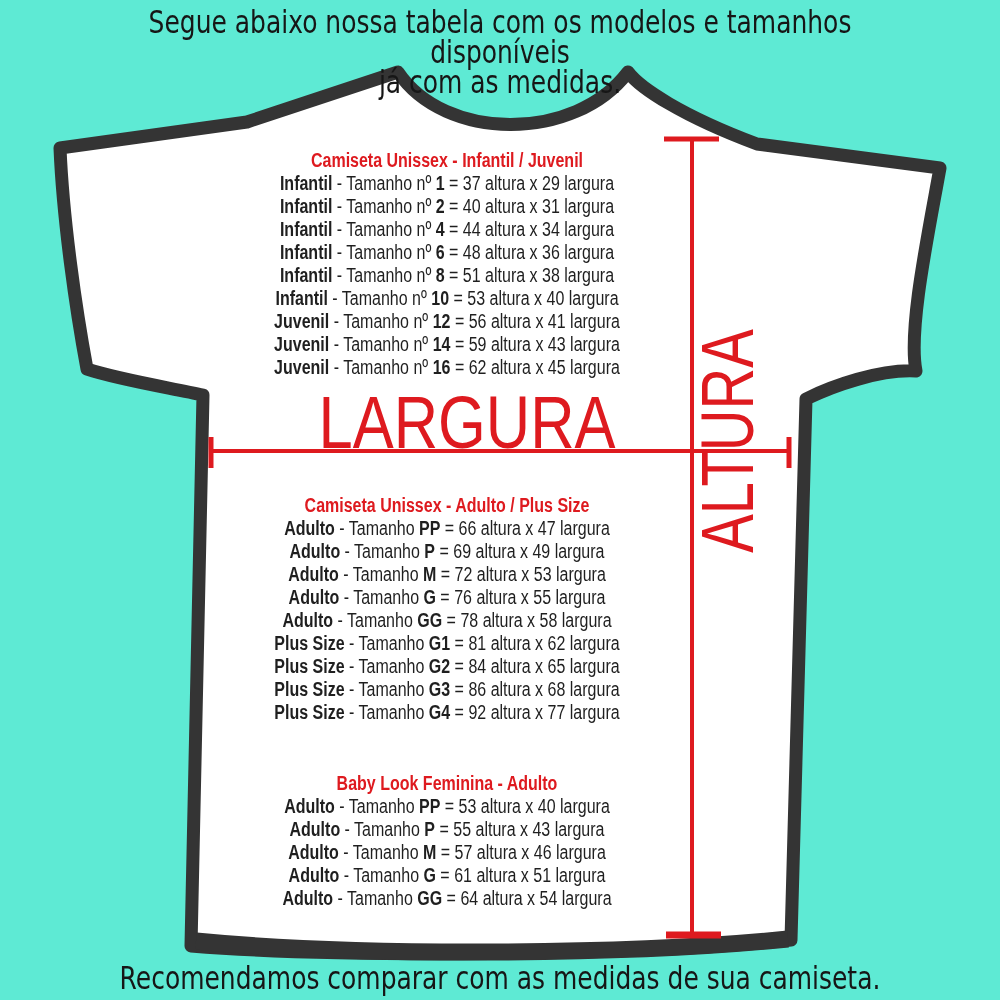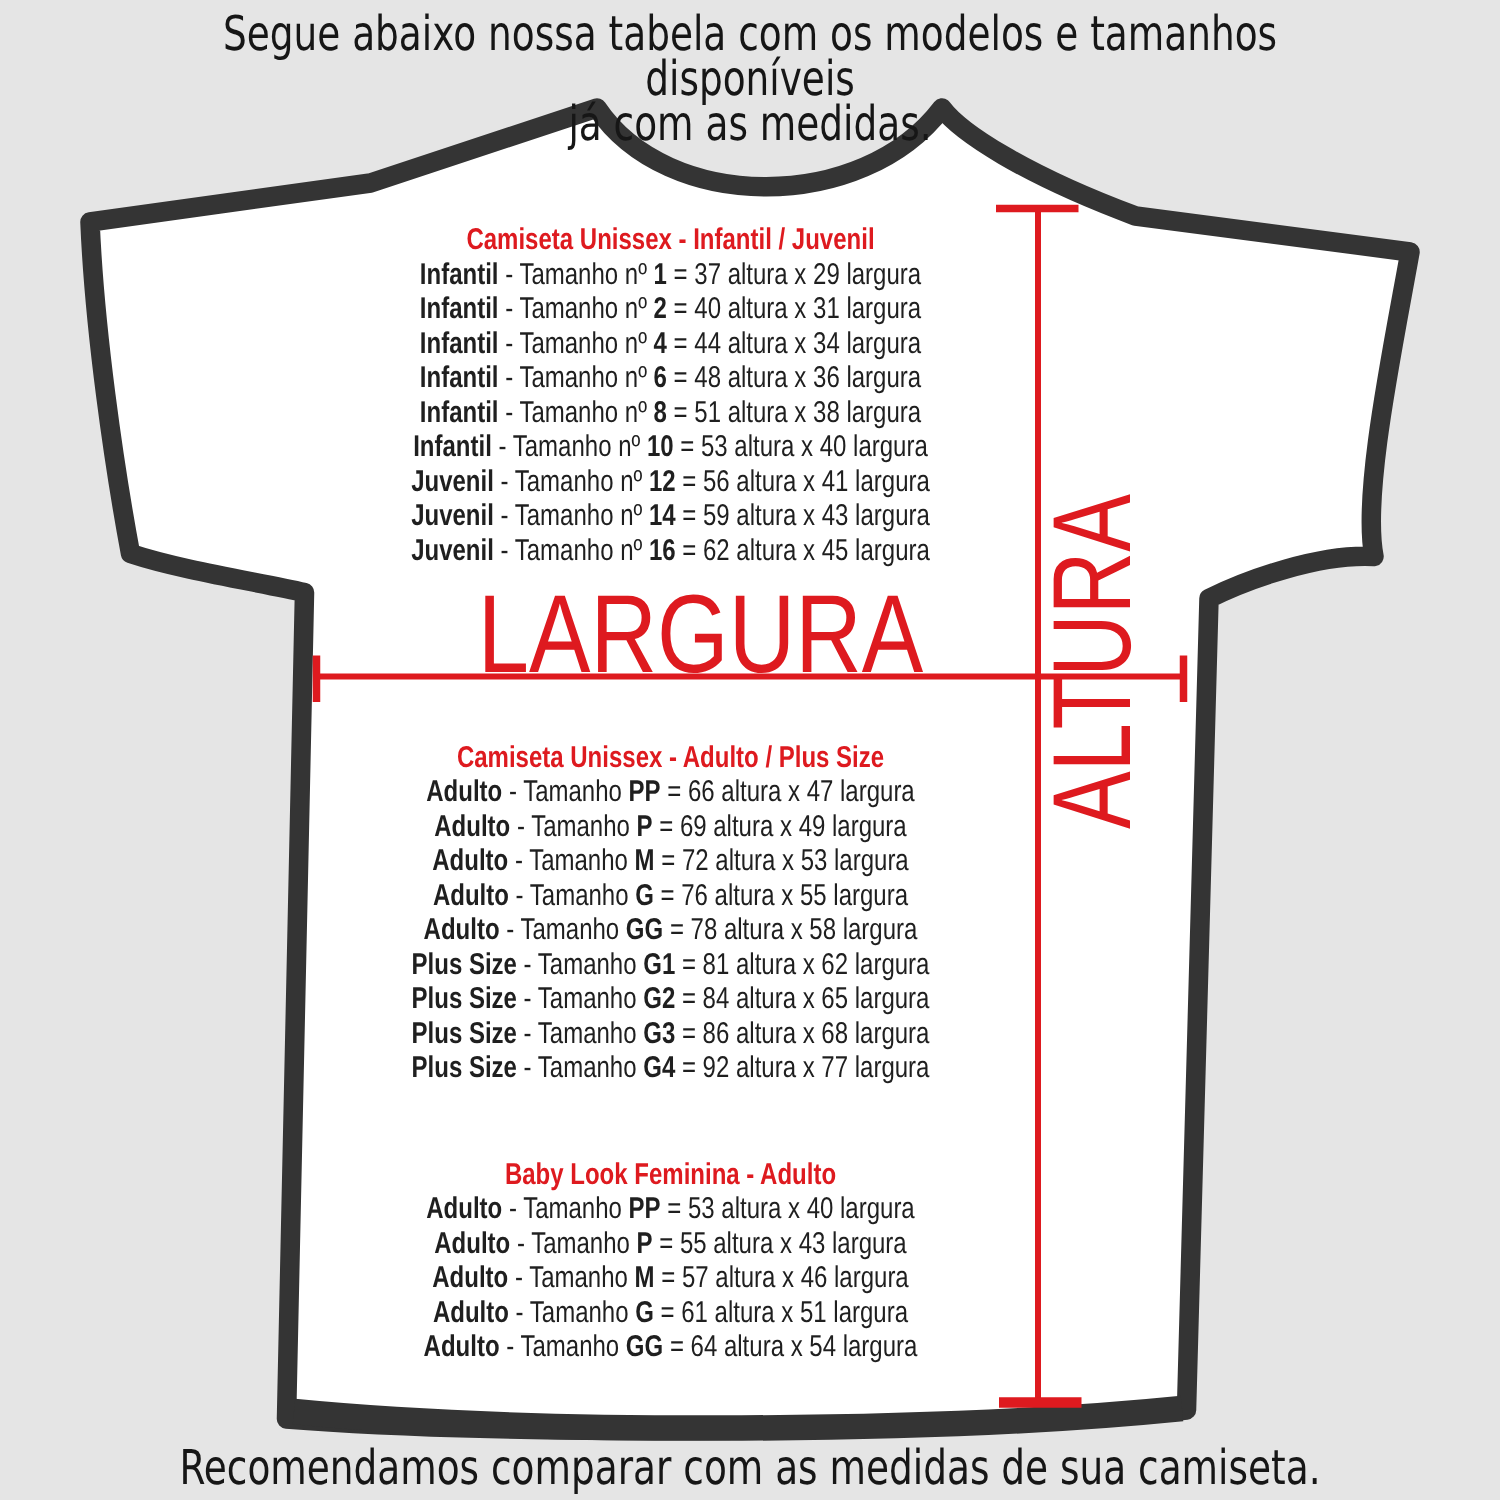--- a/index.html
+++ b/index.html
@@ -1,16 +1,16 @@
 <!DOCTYPE html>
 <html style="--red: #de1a1f; --outline: #343434;"><head>
 <meta charset="utf-8">
 <style>
   html,body{margin:0;padding:0;background:#fff;}
-  .canvas{position:relative;width:1000px;height:1000px;background:#e5e5e5;overflow:hidden;
+  .canvas{position:relative;width:1000px;height:1000px;background:#5eead4;overflow:hidden;
           font-family:"Liberation Sans",sans-serif;}
   svg.draw{position:absolute;left:0;top:0;}
   .shirt{fill:#ffffff;stroke:var(--outline,#343434);stroke-width:13;stroke-linejoin:round;stroke-linecap:round;}
   .hem{fill:none;stroke:var(--outline,#343434);stroke-width:17;stroke-linecap:butt;}
   .redline{stroke:var(--red,#de1a1f);}
   .w4{stroke-width:4}.w5{stroke-width:5}.w7{stroke-width:7}
 
   .note{position:absolute;left:0;width:1000px;text-align:center;color:#161616;
         font:400 32px/30px "DejaVu Sans",sans-serif;transform:scaleX(0.78);transform-origin:50% 0;}
   .note-top{top:7px;}

